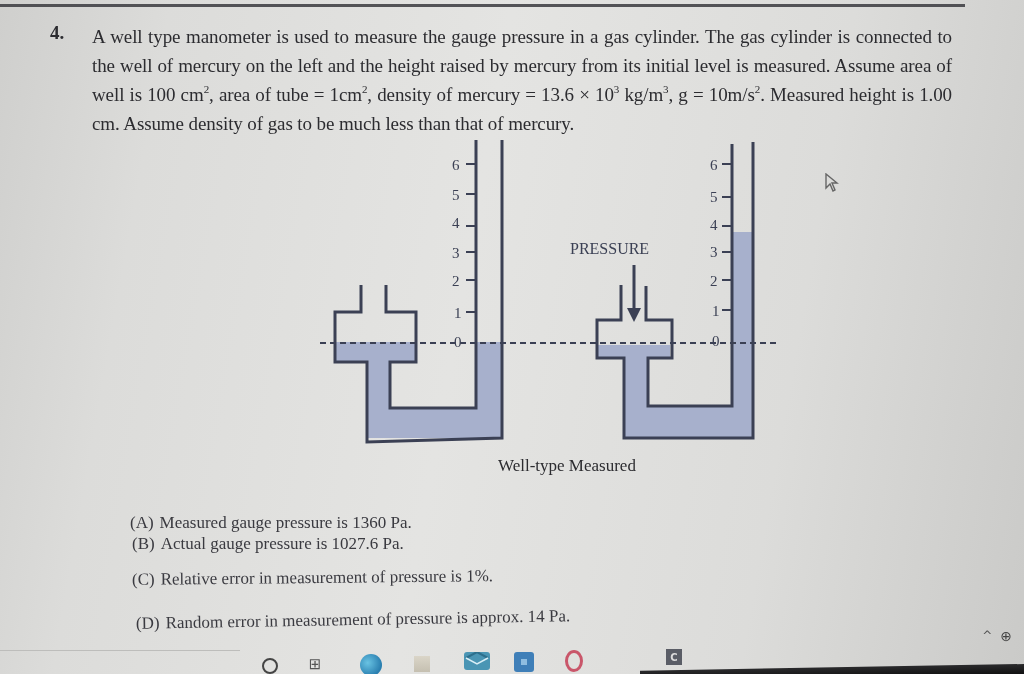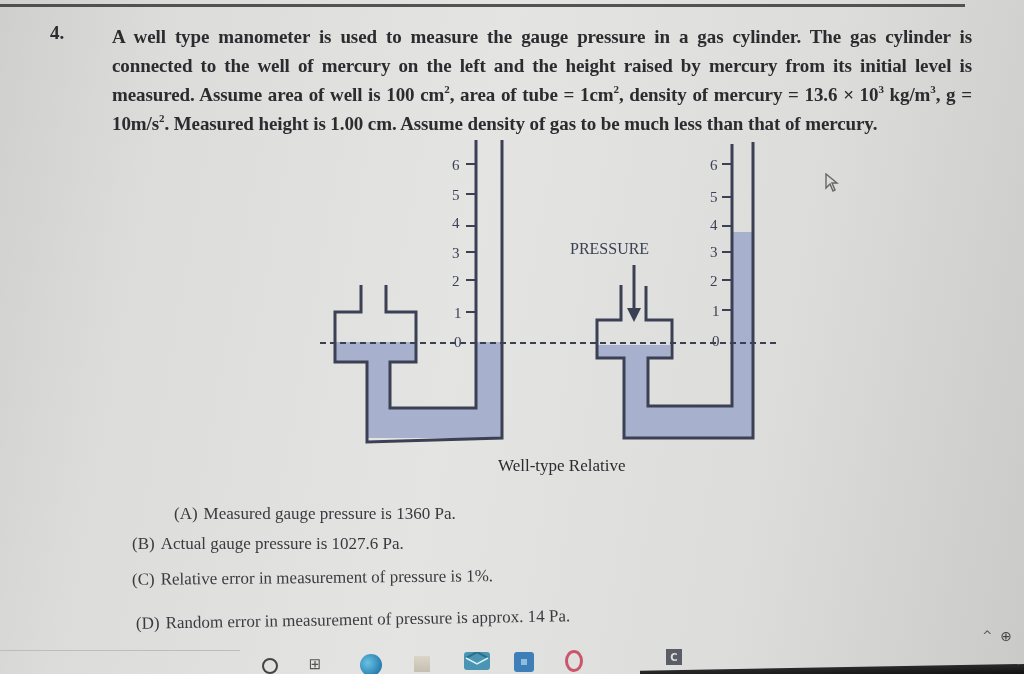--- a/index.html
+++ b/index.html
@@ -26,28 +26,27 @@
     }
     .q-number {
       position: absolute;
       left: 50px;
       top: 22px;
       font-size: 19px;
       font-weight: bold;
     }
     .q-text {
       position: absolute;
-      left: 112px;
+      left: 92px;
       top: 22px;
       width: 860px;
       font-size: 19px;
       line-height: 29px;
       text-align: justify;
       letter-spacing: -0.1px;
-      font-weight: bold;
     }
     .q-text sup {
       font-size: 11px;
       vertical-align: 8px;
       line-height: 0;
     }
     .diagram {
       position: absolute;
       left: 310px;
       top: 140px;
@@ -180,24 +179,24 @@
     <text x="400" y="90" stroke="none">4</text>
     <text x="400" y="117" stroke="none">3</text>
     <text x="400" y="146" stroke="none">2</text>
     <text x="402" y="176" stroke="none">1</text>
     <text x="402" y="206" stroke="none">0</text>
   </g>
 
   <line x1="10" y1="203" x2="470" y2="203" stroke="#3b4054" stroke-width="2" stroke-dasharray="6,4"></line>
 </svg>
 
-<div class="caption">Well-type Relative</div>
+<div class="caption">Well-type Measured</div>
 
 <div class="options">
-  <div class="option" style="left:10px; top:8px;margin-left:44px;">
+  <div class="option" style="left:10px; top:17px;">
     <span class="opt-letter">(A)</span><span>Measured gauge pressure is 1360 Pa.</span>
   </div>
   <div class="option" style="left:12px; top:38px;">
     <span class="opt-letter">(B)</span><span>Actual gauge pressure is 1027.6 Pa.</span>
   </div>
   <div class="option" style="left:12px; top:72px; transform: rotate(-0.6deg);">
     <span class="opt-letter">(C)</span><span>Relative error in measurement of pressure is 1%.</span>
   </div>
   <div class="option" style="left:16px; top:114px; transform: rotate(-1deg);">
     <span class="opt-letter">(D)</span><span>Random error in measurement of pressure is approx. 14 Pa.</span>

